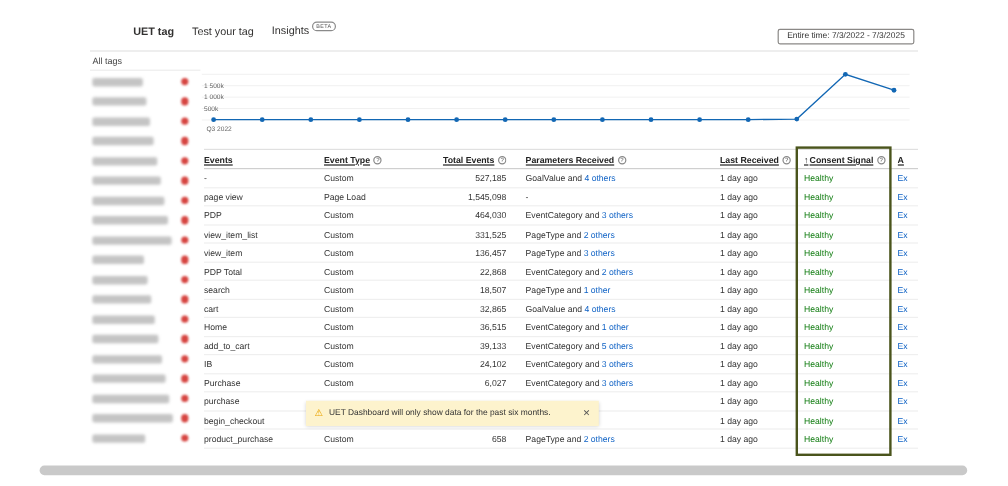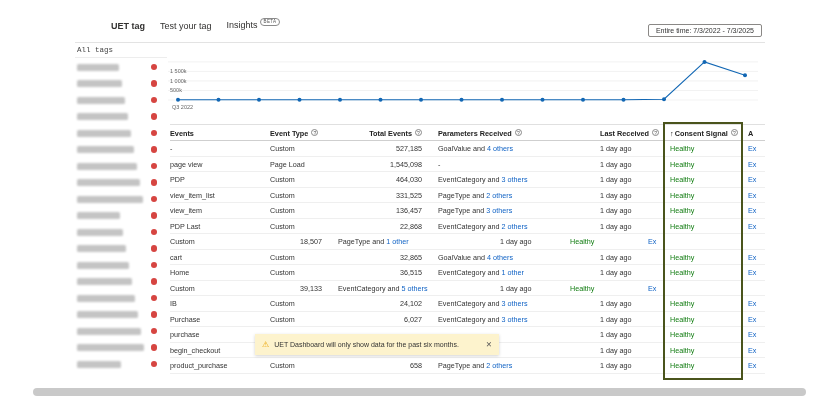--- a/index.html
+++ b/index.html
@@ -10,34 +10,34 @@
 
   
   .tabs { position:absolute; left:20px; top:8px; display:flex; gap:15px; align-items:center; font-size:9px; color:#323130;margin-left:16px; }
   .tab { cursor:pointer; white-space:nowrap; }
   .tab.active { font-weight:bold; }
   .beta { display:inline-block; font-size:4.5px; letter-spacing:.3px; border:1px solid #8a8a8a; border-radius:6px; padding:0 3px; line-height:6px; position:relative; top:-5px; margin-left:2px; color:#555; background:#fff; }
   .timerange { position:absolute; right:3px; top:12px; font-size:7px; color:#333; border:1px solid #8a8886; border-radius:2px; padding:2px 7px; background:#fff; white-space:nowrap; }
   .hdivider { position:absolute; left:0; right:0; top:30px; height:1px; background:#e3e3e3; }
 
   
-  .sidebar { position:absolute; left:0; top:31px; width:92px; bottom:0;font-family:Liberation Mono, monospace; }
+  .sidebar { position:absolute; left:0; top:31px; width:92px; bottom:0; }
   .sidebar-title { font-size:7.5px; color:#444; padding:3px 0 3px 2px; border-bottom:1px solid #ededed; }
   .sidebar-list { padding-top:4px; }
   .sb-item { display:flex; align-items:center; justify-content:space-between; height:10px; margin-bottom:6.5px; padding:0 10px 0 2px; cursor:pointer; }
   .sb-bar { height:7px; background:#c4c4c4; border-radius:1.5px; filter:blur(1.3px); }
   .sb-ic { width:6.5px; height:6.5px; border-radius:50%; flex-shrink:0; filter:blur(.7px); }
 
   
   .chart { position:absolute; left:93px; top:42px; width:598px; height:62px; }
   .chart svg { width:100%; height:100%; display:block; }
 
   
   .table { position:absolute; left:95px; top:112px; width:620px; }
-  .thead { display:flex; height:17px; line-height:17px; font-size:7.3px; font-weight:bold; color:#222; border-top:1px solid #e0e0e0; border-bottom:1px solid #cfcfcf; }
+  .thead { display:flex; height:17px; line-height:17px; font-size:7.3px; font-weight:bold; color:#222; border-top:1px solid #e0e0e0; border-bottom:1px solid #cfcfcf;text-decoration:underline; }
   .trow { display:flex; height:15.5px; line-height:15.5px; font-size:7.2px; color:#333; border-bottom:1px solid #efefef; }
   .cell { white-space:nowrap; overflow:hidden; flex-shrink:0; }
   .c-name { width:100px; }
   .c-type { width:80px; }
   .c-total { width:72px; text-align:right; }
   .c-params { width:162px; margin-left:16px; }
   .c-last { width:65px; }
   .c-consent { width:70px; margin-left:5px; }
   .c-action { width:40px; margin-left:8px; }
   .link { color:#0f62c5; cursor:pointer; }
@@ -231,29 +231,30 @@
           <div class="trow">
             <span class="cell c-name">view_item</span>
             <span class="cell c-type">Custom</span>
             <span class="cell c-total">136,457</span>
             <span class="cell c-params"><span>PageType and </span><span class="link">3 others</span></span>
             <span class="cell c-last">1 day ago</span>
             <span class="cell c-consent healthy">Healthy</span>
             <span class="cell c-action link">Ex</span>
           </div>
           <div class="trow">
-            <span class="cell c-name">PDP Last</span>
+            <span class="cell c-name">PDP Total</span>
             <span class="cell c-type">Custom</span>
             <span class="cell c-total">22,868</span>
             <span class="cell c-params"><span>EventCategory and </span><span class="link">2 others</span></span>
             <span class="cell c-last">1 day ago</span>
             <span class="cell c-consent healthy">Healthy</span>
             <span class="cell c-action link">Ex</span>
           </div>
           <div class="trow">
+            <span class="cell c-name">search</span>
             <span class="cell c-type">Custom</span>
             <span class="cell c-total">18,507</span>
             <span class="cell c-params"><span>PageType and </span><span class="link">1 other</span></span>
             <span class="cell c-last">1 day ago</span>
             <span class="cell c-consent healthy">Healthy</span>
             <span class="cell c-action link">Ex</span>
           </div>
           <div class="trow">
             <span class="cell c-name">cart</span>
             <span class="cell c-type">Custom</span>
@@ -266,20 +267,21 @@
           <div class="trow">
             <span class="cell c-name">Home</span>
             <span class="cell c-type">Custom</span>
             <span class="cell c-total">36,515</span>
             <span class="cell c-params"><span>EventCategory and </span><span class="link">1 other</span></span>
             <span class="cell c-last">1 day ago</span>
             <span class="cell c-consent healthy">Healthy</span>
             <span class="cell c-action link">Ex</span>
           </div>
           <div class="trow">
+            <span class="cell c-name">add_to_cart</span>
             <span class="cell c-type">Custom</span>
             <span class="cell c-total">39,133</span>
             <span class="cell c-params"><span>EventCategory and </span><span class="link">5 others</span></span>
             <span class="cell c-last">1 day ago</span>
             <span class="cell c-consent healthy">Healthy</span>
             <span class="cell c-action link">Ex</span>
           </div>
           <div class="trow">
             <span class="cell c-name">IB</span>
             <span class="cell c-type">Custom</span>

